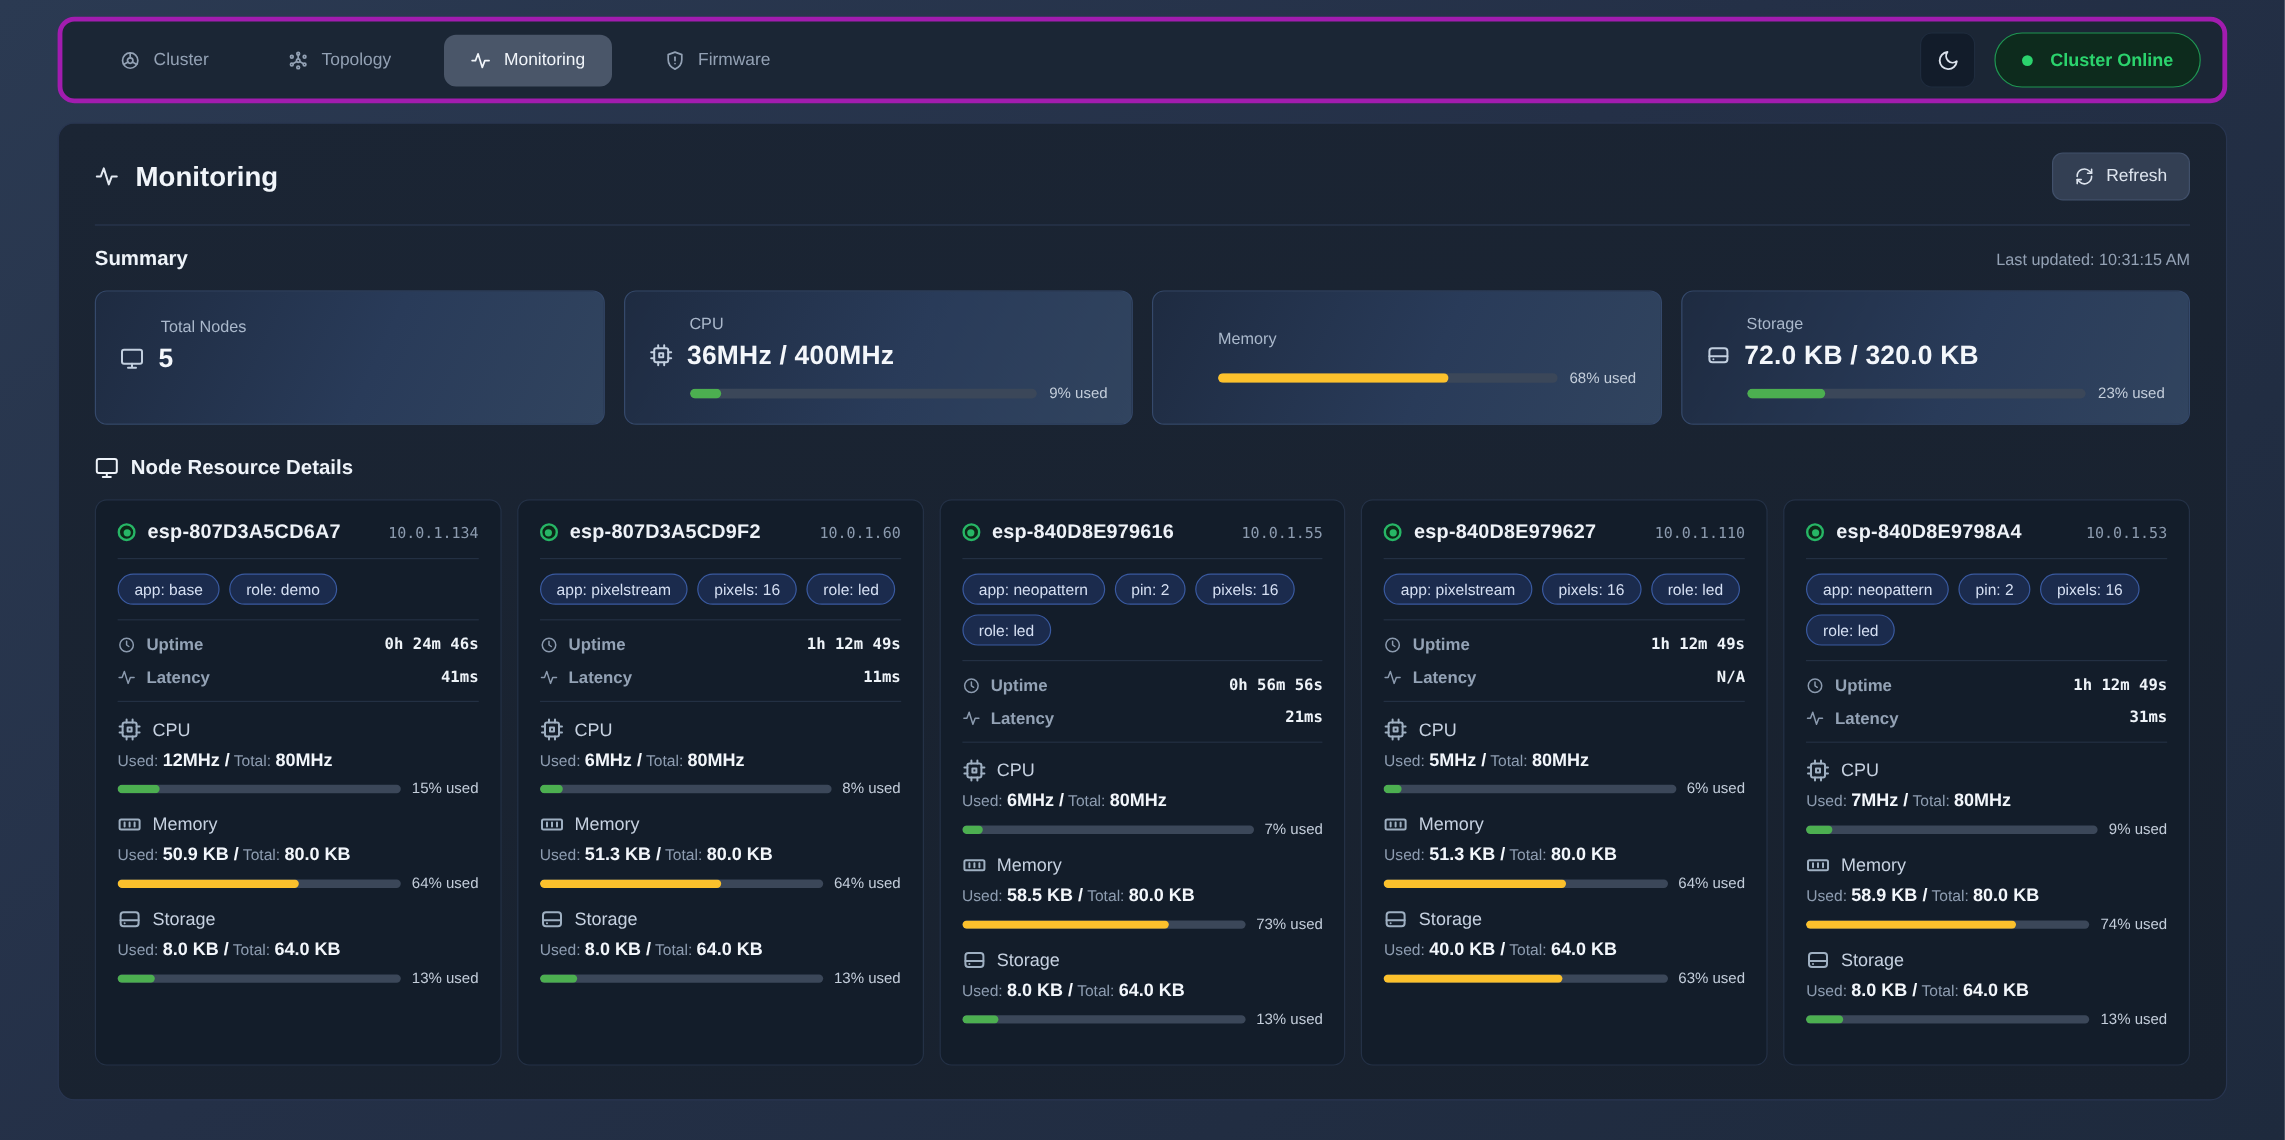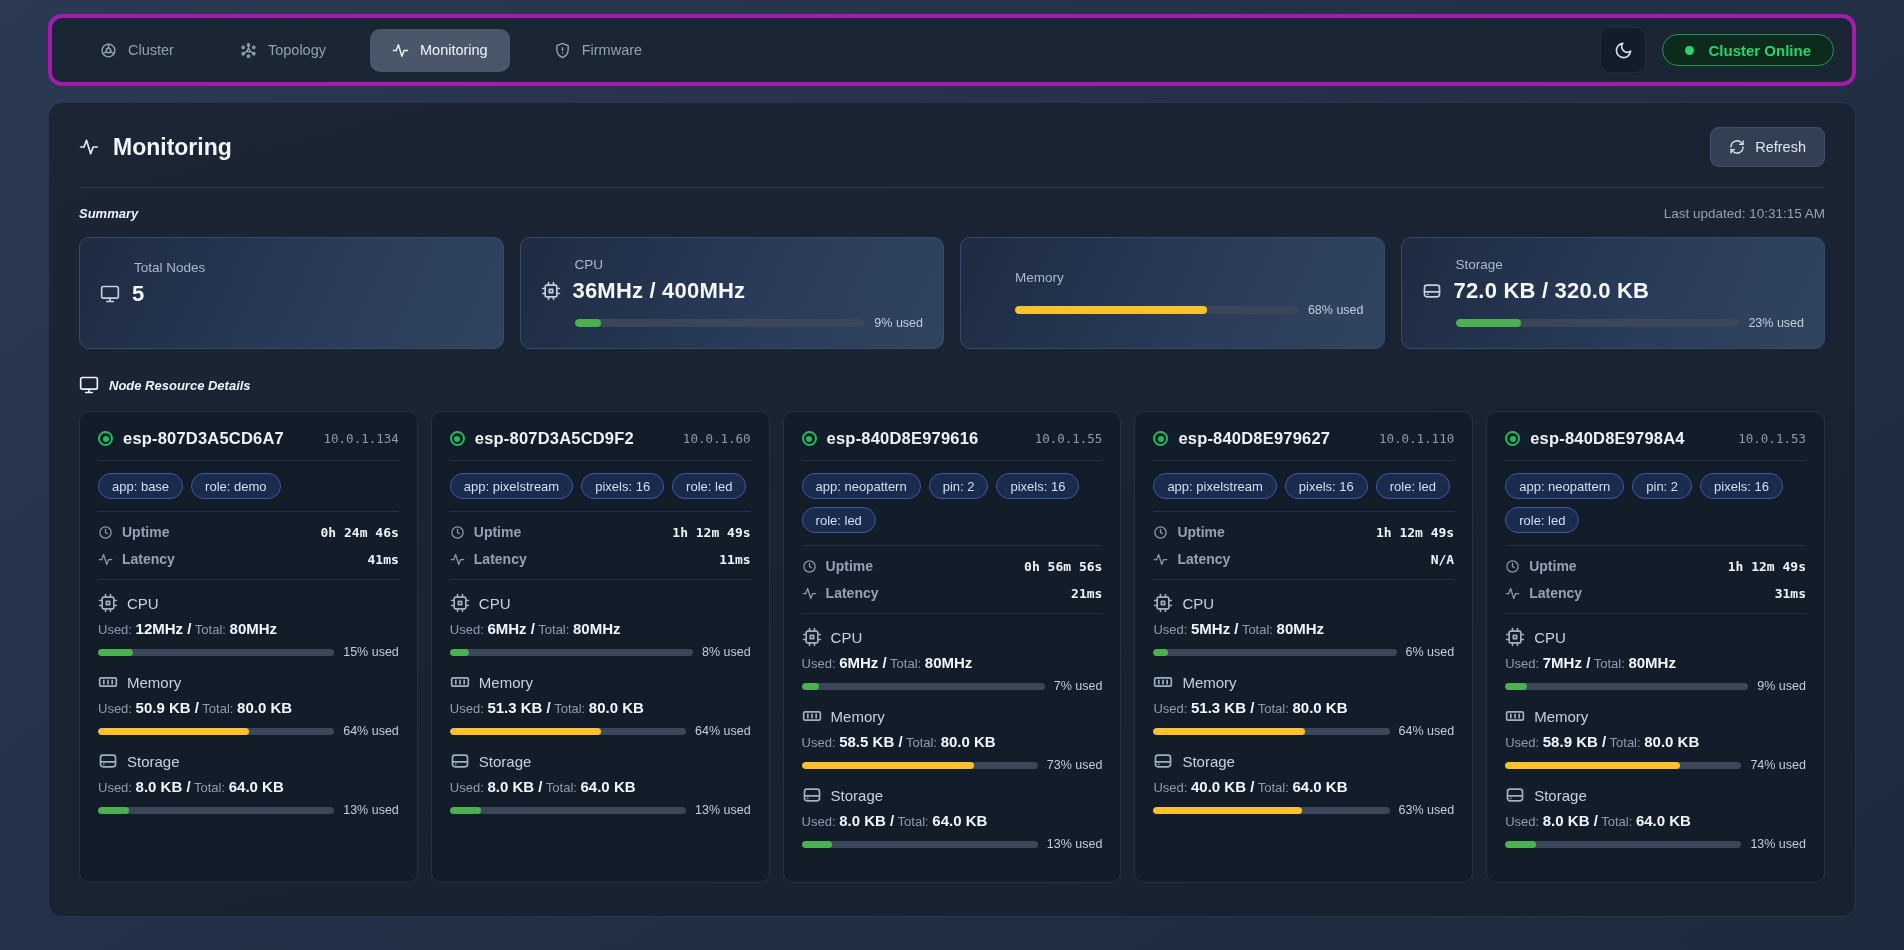--- a/index.html
+++ b/index.html
@@ -26,21 +26,21 @@
   }
   .tab.active { background:#4a5669; color:#f1f5fa; }
   .tab .i svg { display:block; }
   .topbar-right { display:flex; align-items:center; gap:16px; }
   .theme-btn {
     width:46px; height:46px; border-radius:10px; background:#121c2a;
     border:1px solid #1f2c3e; display:flex; align-items:center; justify-content:center;
     color:#dbe2ec; cursor:pointer;
   }
   .status-badge {
-    height:32px; border-radius:23px; padding:0 22px;
+    height:46px; border-radius:23px; padding:0 22px;
     display:flex; align-items:center; gap:14px;
     background:#0d2b1d; border:1px solid #1f9552;
     font-size:15px; font-weight:bold; cursor:pointer;
   }
   .status-badge .dot { width:9px; height:9px; border-radius:50%; }
 
   
   .panel {
     margin:16px 48px 0; height:815px; border-radius:14px;
     background:linear-gradient(165deg,#1b2534 0%, #18212e 100%);
@@ -50,21 +50,21 @@
   .page-title { display:flex; align-items:center; gap:14px; font-size:23px; font-weight:bold; color:#f1f5fa; }
   .page-title .i { color:#e3e9f1; }
   .refresh-btn {
     display:flex; align-items:center; gap:10px; padding:11px 18px;
     background:#333f53; border:1px solid #41506a; border-radius:9px;
     color:#dde4ee; font-size:14.5px; cursor:pointer; font-family:inherit;
   }
   .divider { height:1px; background:#2a3750; margin:20px 0 18px; }
 
   .section-row { display:flex; align-items:center; justify-content:space-between; margin-bottom:16px; }
-  h2.section-title { font-size:13px; font-weight:bold; color:#eef3f9; display:flex; align-items:center; gap:10px;font-style:italic; }
+  h2.section-title { font-size:17px; font-weight:bold; color:#eef3f9; display:flex; align-items:center; gap:10px; }
   .last-updated { font-size:13.5px; color:#93a1b4; }
 
   
   .summary-cards { display:flex; gap:16px;align-items:flex-end; }
   .sum-card {
     flex:1; height:112px; border-radius:10px; padding:15px 20px;
     background:linear-gradient(115deg,#1e2b41 0%, #293b59 55%, #31445f 100%);
     border:1px solid #35496b;
     display:flex; flex-direction:column; justify-content:center;
   }

